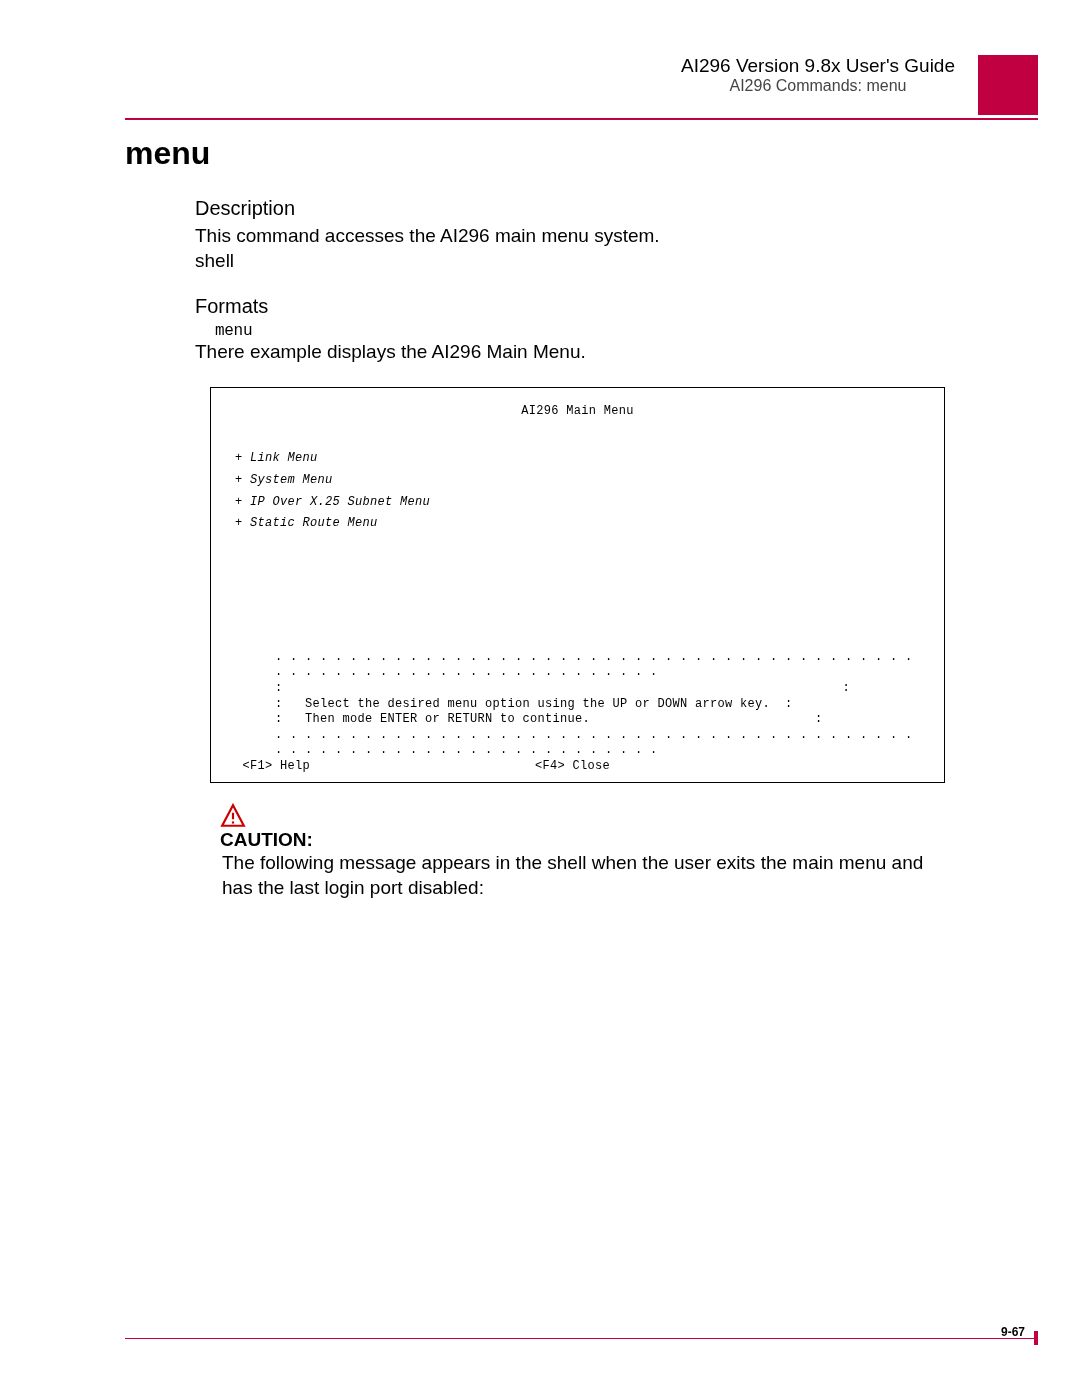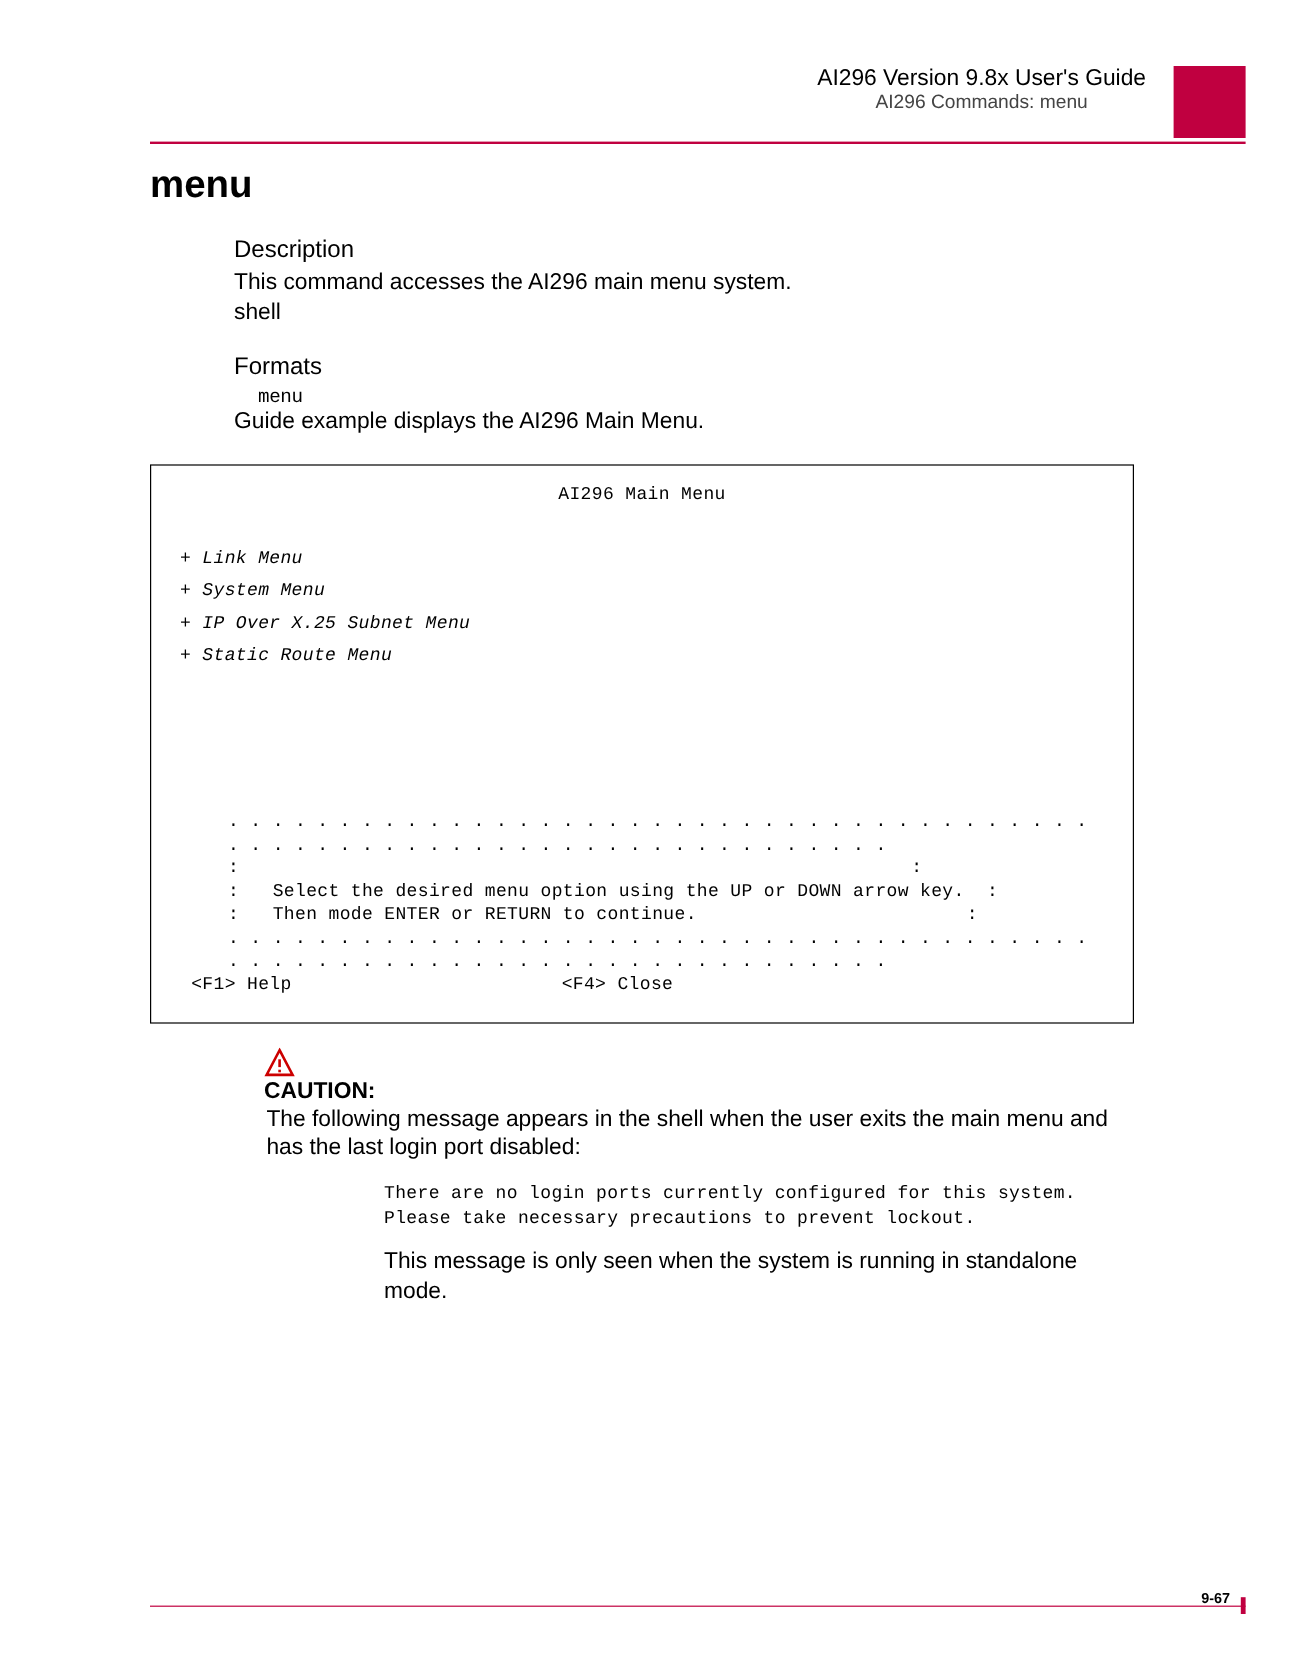--- a/index.html
+++ b/index.html
@@ -73,25 +73,26 @@
   }
   .fmt-code {
     font-family: "Courier New", monospace;
     font-size: 16px;
     margin-left: 20px;
     letter-spacing: -0.3px;
   }
   .term-box {
     border: 1px solid #000;
     margin-top: 22px;
-    padding: 16px 24px 22px 24px;
+    padding: 16px 24px 9px 24px;
     font-family: "Courier New", monospace;
-    font-size: 15px;
+    font-size: 12px;
     line-height: 1.8;
     letter-spacing: 0.3px;
+    margin-left: 85px;
   }
   .term-center {
     display: block;
     text-align: center;
     line-height: 1.2;
   }
   .term-items {
     margin-top: 30px;
     font-style: italic;
   }
@@ -173,21 +174,21 @@
 
     <div class="section">
       <div class="sec-title">Description</div>
       <div class="sec-body">This command accesses the AI296 main menu system.</div>
 
       <div class="sec-body">shell</div>
 
       <div class="sec-title">Formats</div>
       <div class="fmt-code">menu</div>
 
-      <div class="sec-body">Guide example displays the AI296 Main Menu.</div>
+      <div class="sec-body">There example displays the AI296 Main Menu.</div>
     </div>
 
     <div class="term-box">
       <span class="term-center">AI296 Main Menu</span>
       <div class="term-items">
         <div>+ Link Menu</div>
         <div>+ System Menu</div>
         <div>+ IP Over X.25 Subnet Menu</div>
         <div>+ Static Route Menu</div>
       </div>
@@ -210,23 +211,19 @@
         <rect x="11" y="17" width="2" height="2" fill="#c00"></rect>
       </svg>
     </div>
     <div style="display:flex;margin-left:95px;flex-direction:column;">
       <div>
         <span class="caution-label">CAUTION:</span>
       </div>
       <div class="caution-body">The following message appears in the shell when the user exits the main menu and has the last login port disabled:</div>
     </div>
 
-    <div class="caution-col">
-      <div class="mono-msg">There are no login ports currently configured for this system. Please take necessary precautions to prevent lockout.</div>
-      <div class="sec-body" style="margin-top:14px">This message is only seen when the system is running in standalone mode.</div>
-    </div>
 
   </div>
 
   <div class="footer-rule"></div>
   <div class="footer-mark"></div>
   <div class="page-num">9-67</div>
 </div>
 
 </body></html>

